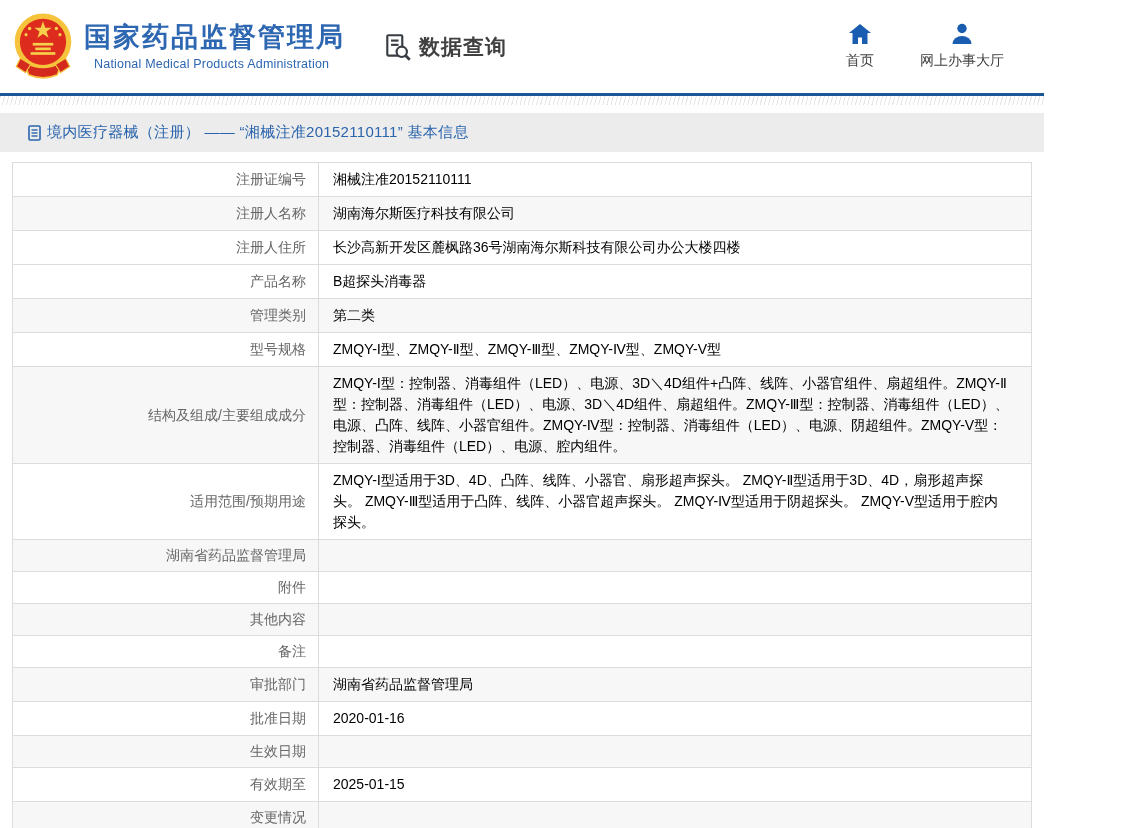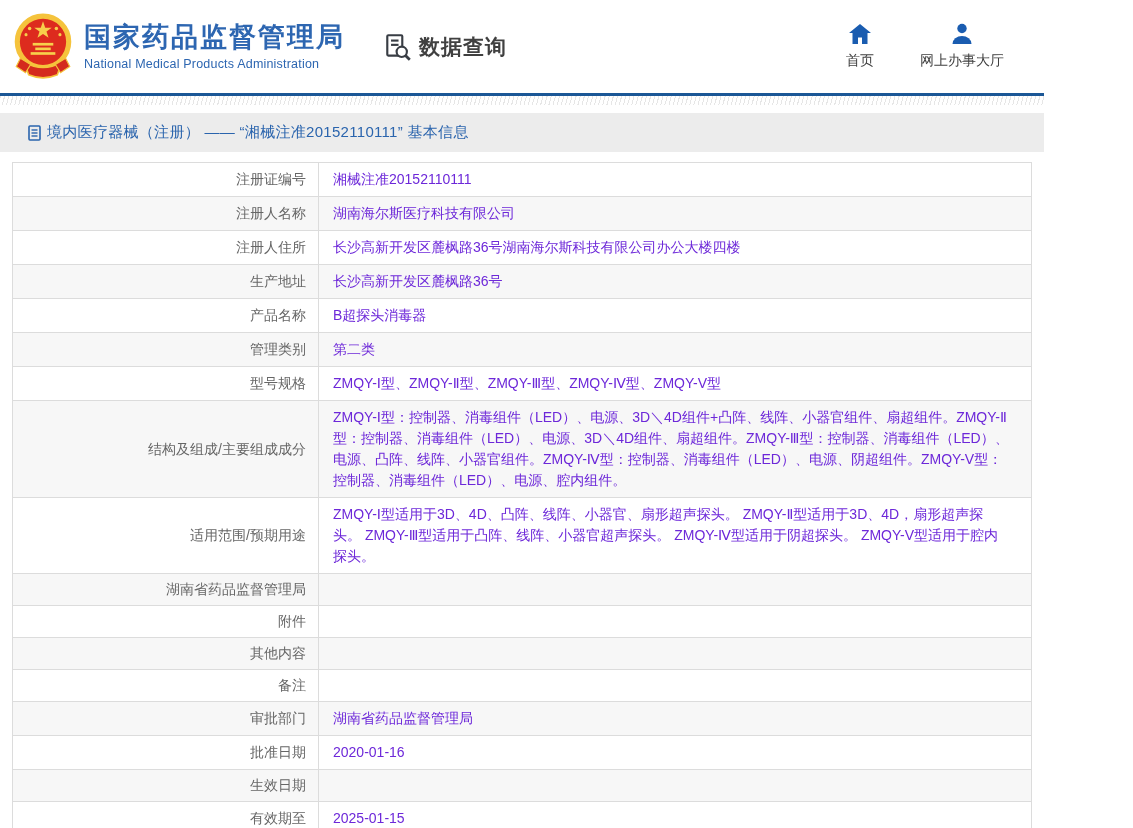--- a/index.html
+++ b/index.html
@@ -6,21 +6,21 @@
   html,body { width:1133px; background:#fff; }
   body { font-family:"Liberation Sans","DejaVu Sans",sans-serif; color:#404040; }
   .page { width:1044px; height:828px; overflow:hidden; background:#fff; }
 
   
   .site-header { height:93px; display:flex; align-items:center; padding:0 28px 0 10px; }
   .brand { display:flex; align-items:center; text-decoration:none; cursor:pointer; }
   .emblem { width:66px; height:72px; flex:0 0 auto; }
   .brand-text { margin-left:8px; }
   .brand-zh { font-size:27px; font-weight:bold; color:#2d66b1; letter-spacing:2px; line-height:1.15; }
-  .brand-en { font-size:12.5px; color:#2d66b1; margin-top:3px; letter-spacing:0.2px; }
+  .brand-en { font-size:12.5px; color:#2d66b1; margin-top:3px; letter-spacing:0.2px;margin-left:10px; }
 
   .section-title { display:flex; align-items:center; margin-left:38px; cursor:pointer; }
   .section-title .doc-search-icon { width:30px; height:30px; margin-right:6px; }
   .section-label { font-size:21px; color:#404040; font-weight:600; letter-spacing:1px; }
 
   .header-nav { margin-left:auto; display:flex; gap:46px; padding-right:12px; }
   .nav-item { display:flex; flex-direction:column; align-items:center; cursor:pointer; }
   .nav-item svg { width:24px; height:22px; }
   .nav-item .nav-label { font-size:14px; color:#404040; margin-top:7px; white-space:nowrap; }
 
@@ -32,21 +32,21 @@
   .breadcrumb-bar { margin-top:8px; height:39px; background:#ececec; display:flex; align-items:center; padding:0 28px; }
   .breadcrumb-bar svg { width:14px; height:16px; margin-right:5px; flex:0 0 auto; }
   .breadcrumb-text { font-size:15px; color:#2a64ad; letter-spacing:0.3px; }
 
   
   .table-wrap { margin:10px 12px 0 12px; }
   table.info-table { width:100%; border-collapse:collapse; table-layout:fixed; }
   col.c-label { width:306px; }
   td.cell { border:1px solid #dcdcdc; font-size:14px; vertical-align:middle; }
   td.label-cell { text-align:right; color:#666; padding:6px 12px 6px 6px; line-height:19px; }
-  td.value-cell { text-align:left; color:#6d28d9; padding:6px 20px 6px 14px; line-height:21px;margin-top:24px; }
+  td.value-cell { text-align:left; color:#000000; padding:6px 20px 6px 14px; line-height:21px;margin-top:24px; }
   tr { background:#ffffff; height:32px; }
   tr.alt { background:#f7f7f7; }
 </style>
 </head>
 <body>
 
 <div class="page">
 
   <header class="site-header">
     <div class="brand">
@@ -123,24 +123,20 @@
             <td class="cell value-cell">湘械注准20152110111</td>
           </tr>
           <tr class="alt">
             <td class="cell label-cell">注册人名称</td>
             <td class="cell value-cell">湖南海尔斯医疗科技有限公司</td>
           </tr>
           <tr>
             <td class="cell label-cell">注册人住所</td>
             <td class="cell value-cell">长沙高新开发区麓枫路36号湖南海尔斯科技有限公司办公大楼四楼</td>
           </tr>
-          <tr class="alt">
-            <td class="cell label-cell">生产地址</td>
-            <td class="cell value-cell">长沙高新开发区麓枫路36号</td>
-          </tr>
           <tr>
             <td class="cell label-cell">产品名称</td>
             <td class="cell value-cell">B超探头消毒器</td>
           </tr>
           <tr class="alt">
             <td class="cell label-cell">管理类别</td>
             <td class="cell value-cell">第二类</td>
           </tr>
           <tr>
             <td class="cell label-cell">型号规格</td>

